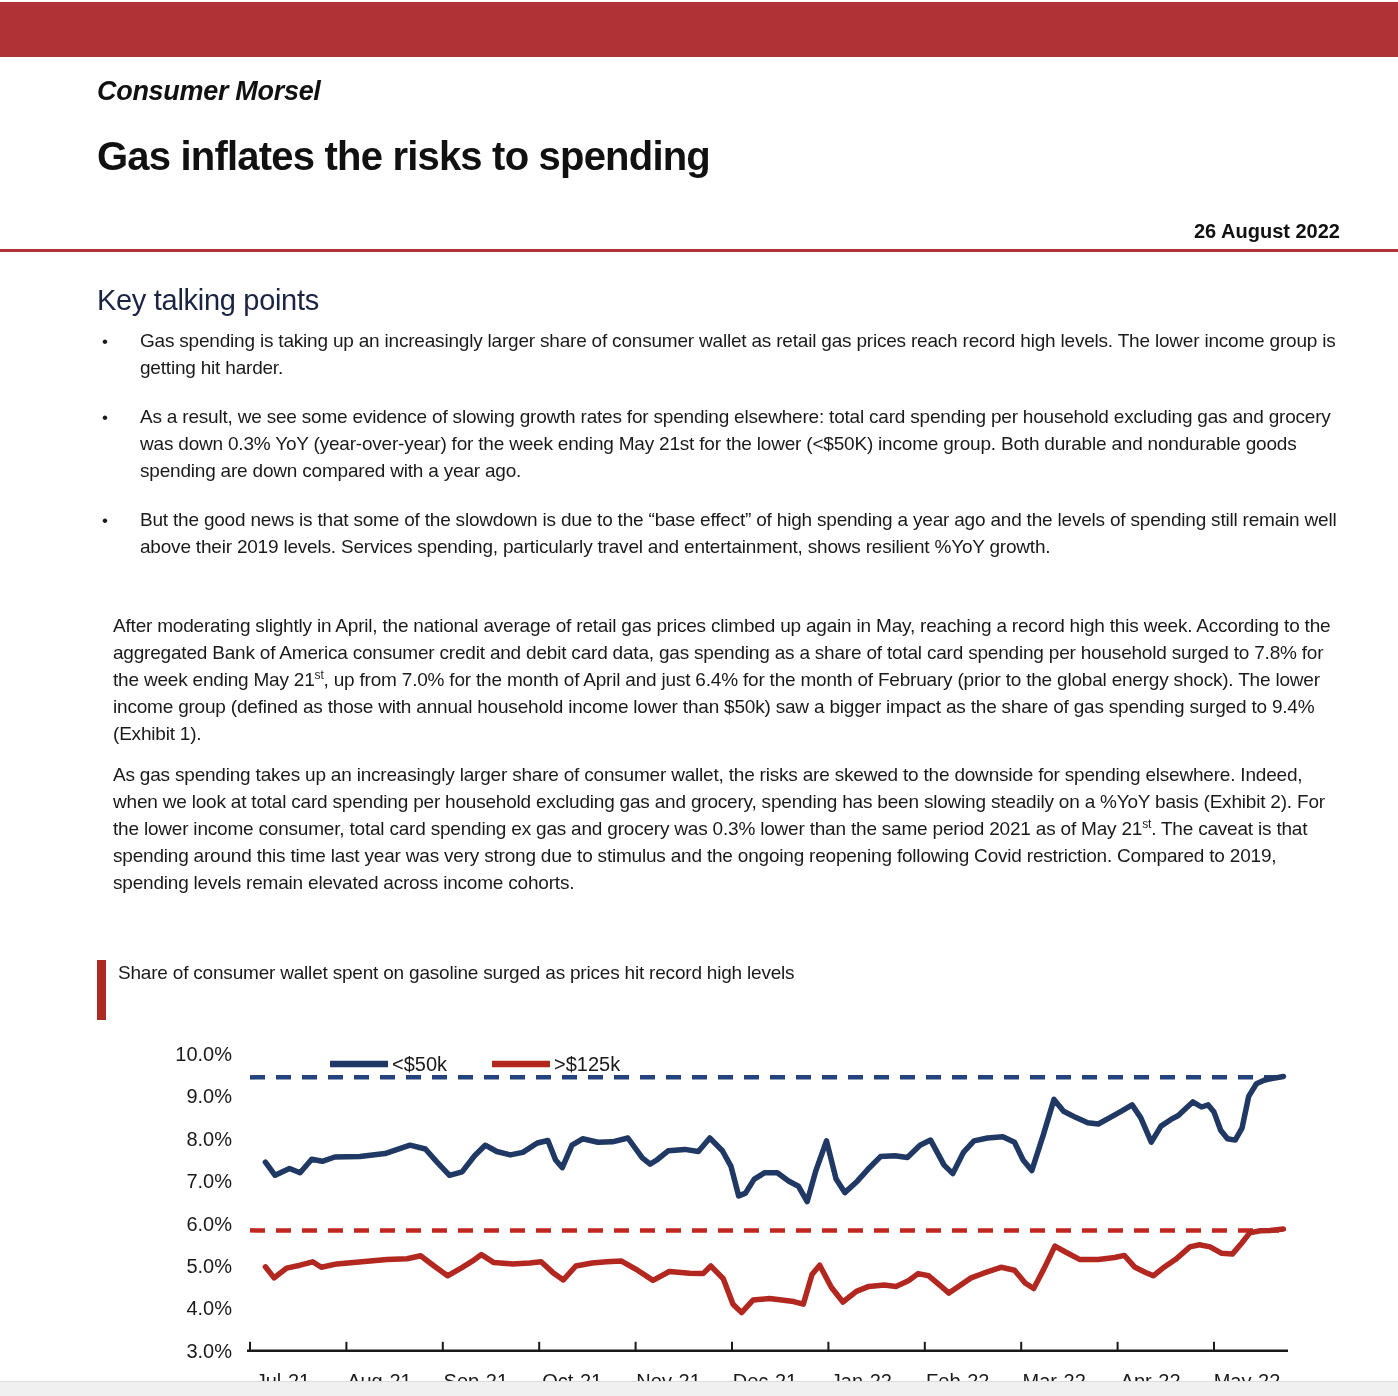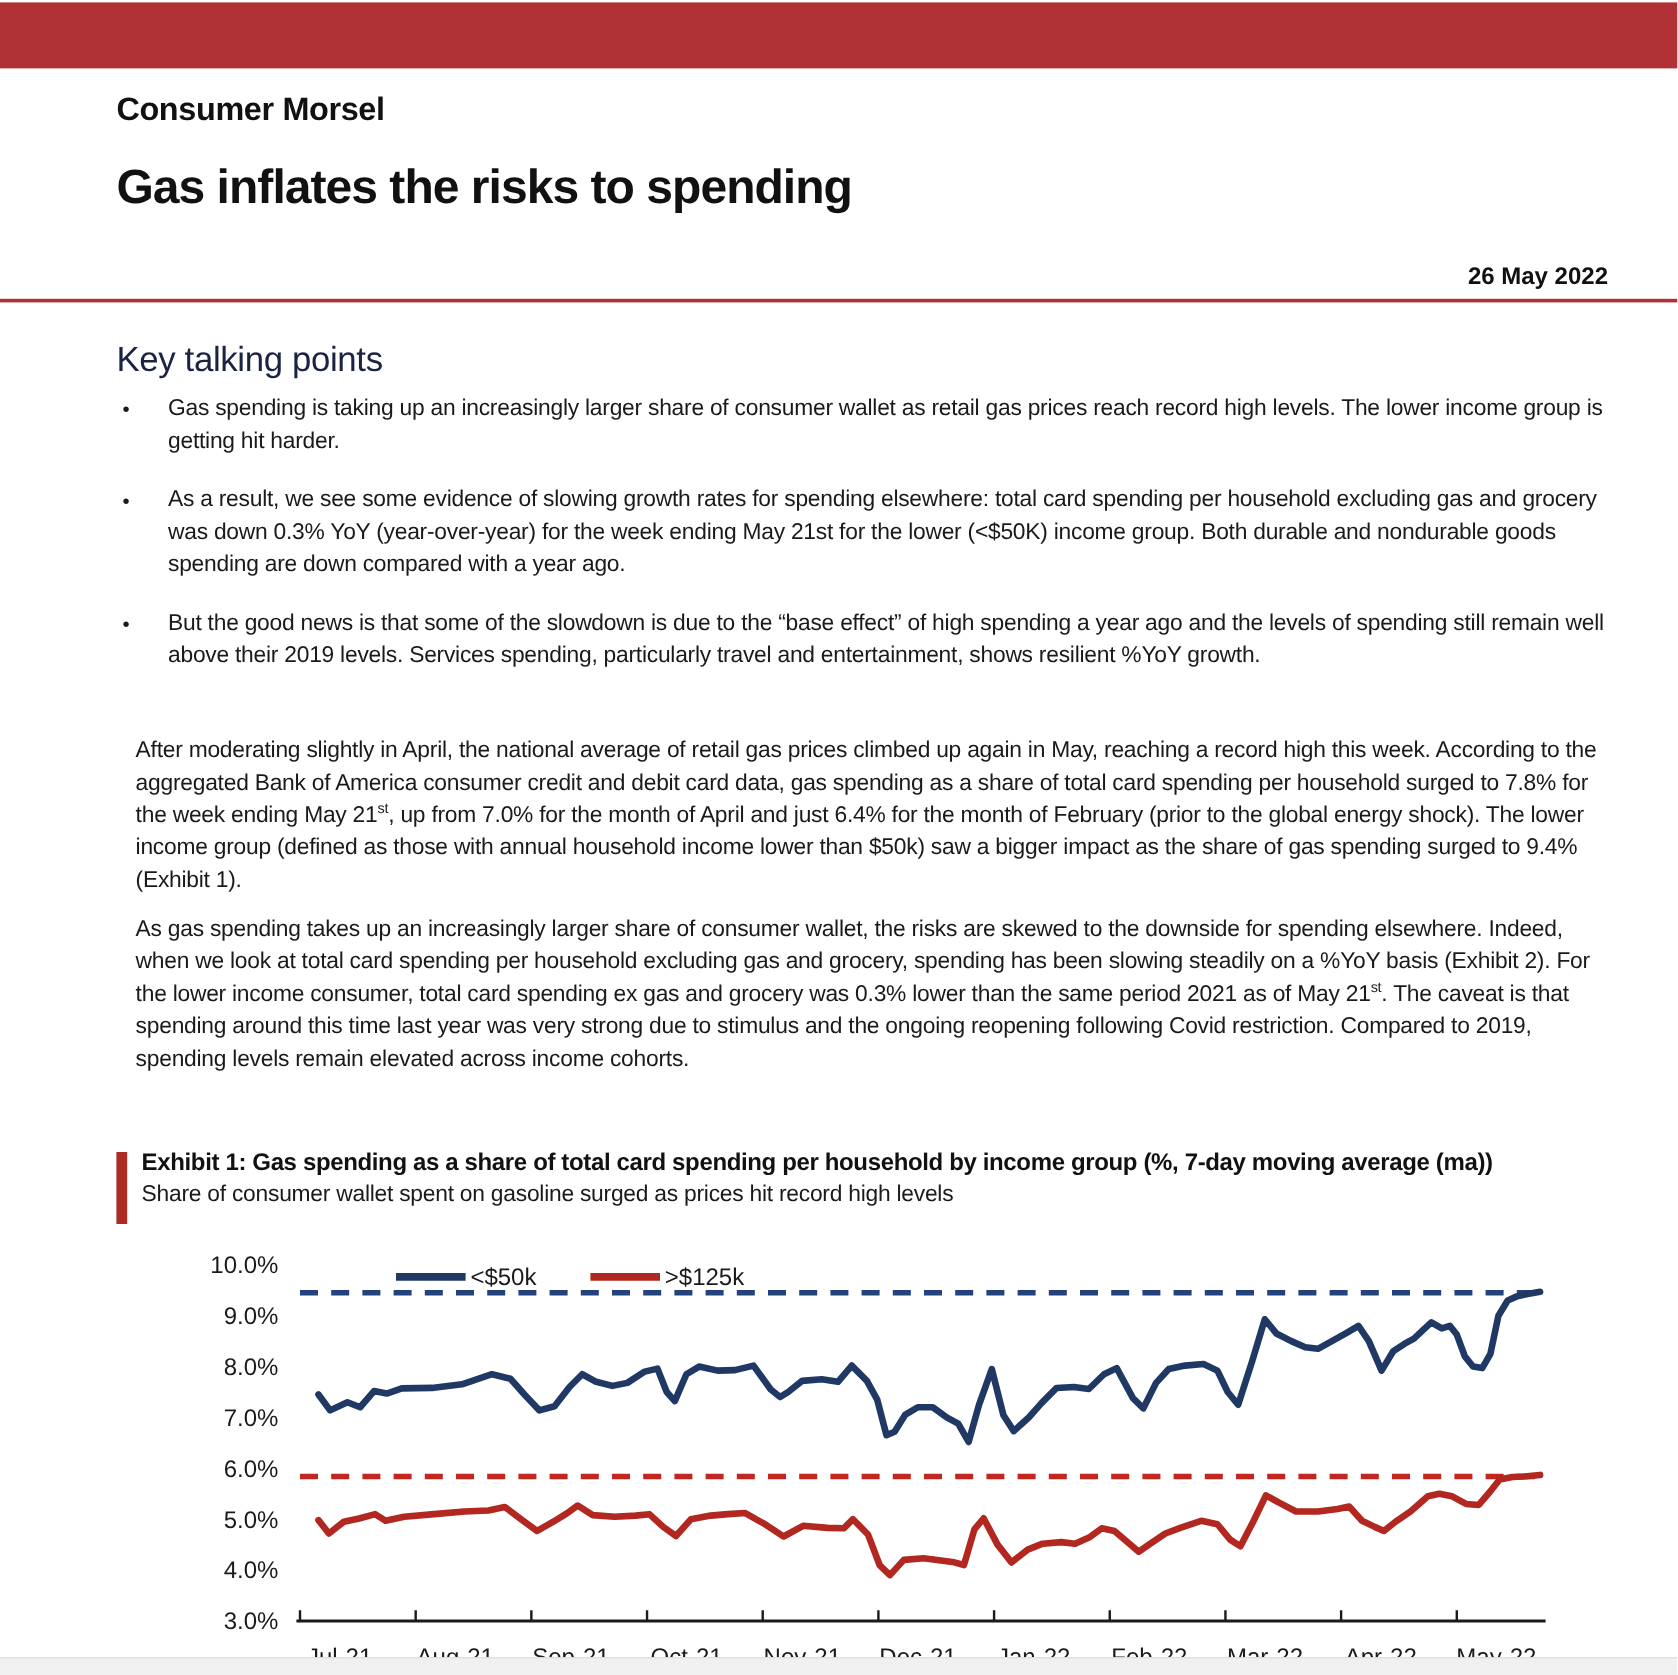--- a/index.html
+++ b/index.html
@@ -1,19 +1,19 @@
 <!DOCTYPE html>
 <html><head>
 <meta charset="utf-8">
 <style>
   html,body{margin:0;padding:0;background:#fff;}
   .page{position:relative;width:1398px;height:1396px;overflow:hidden;background:#ffffff;
         font-family:"Liberation Sans",sans-serif;color:#1a1a1a;}
   .banner{position:absolute;top:2px;left:0;width:100%;height:55px;background:#b03237;}
-  .kicker{position:absolute;left:97px;top:76px;font-size:27px;font-weight:bold;color:#111;letter-spacing:-0.3px;}
+  .kicker{position:absolute;left:97px;top:76px;font-size:27px;font-weight:bold;color:#111;letter-spacing:-0.3px;font-style:italic;}
   .doc-title{position:absolute;left:97px;top:134px;font-size:40px;font-weight:bold;color:#111;letter-spacing:-0.8px;}
   .doc-date{position:absolute;right:58px;top:220px;font-size:20px;font-weight:bold;color:#111;}
   .rule{position:absolute;left:0;right:0;top:249px;border-top:3px solid #b03237;}
   .section{position:absolute;left:97px;right:60px;}
   .sec-heading{font-size:29px;font-weight:normal;color:#1a2342;letter-spacing:-0.3px;margin:0 0 10px 0;}
   .body-text{font-size:19px;line-height:27px;letter-spacing:-0.2px;color:#1a1a1a;}
   .bullets{margin:6px 0 0 0;padding:0;list-style:none;}
   .bullets li{position:relative;padding-left:43px;margin-bottom:22px;}
   .bullets .dot{position:absolute;left:5px;top:1px;font-size:17px;color:#1a1a1a;}
   .pain-body p{margin:0 0 14px 0;padding-left:16px;}
@@ -30,21 +30,21 @@
 <body>
 
 <div class="page">
 
   <div class="banner"></div>
 
   <div class="kicker">Consumer Morsel</div>
 
   <div class="doc-title">Gas inflates the risks to spending</div>
 
-  <div class="doc-date">26 May 2022</div>
+  <div class="doc-date">26 August 2022</div>
 
   <div class="rule"></div>
 
   <div class="section" style="top:284px;">
     <h2 class="sec-heading">Key talking points</h2>
     <ul class="bullets body-text">
       <li>
         <span class="dot">•</span>
         <span>Gas spending is taking up an increasingly larger share of consumer wallet as retail gas prices reach record high levels. The lower income group is getting hit harder.</span>
       </li>
@@ -62,21 +62,20 @@
   <div class="section" style="top:612px;">
     <div class="pain-body body-text">
       <p><span>After moderating slightly in April, the national average of retail gas prices climbed up again in May, reaching a record high this week. According to the aggregated Bank of America consumer credit and debit card data, gas spending as a share of total card spending per household surged to 7.8% for the week ending May 21</span><sup>st</sup><span>, up from 7.0% for the month of April and just 6.4% for the month of February (prior to the global energy shock). The lower income group (defined as those with annual household income lower than $50k) saw a bigger impact as the share of gas spending surged to 9.4% (Exhibit 1).</span></p>
       <p><span>As gas spending takes up an increasingly larger share of consumer wallet, the risks are skewed to the downside for spending elsewhere. Indeed, when we look at total card spending per household excluding gas and grocery, spending has been slowing steadily on a %YoY basis (Exhibit 2). For the lower income consumer, total card spending ex gas and grocery was 0.3% lower than the same period 2021 as of May 21</span><sup>st</sup><span>. The caveat is that spending around this time last year was very strong due to stimulus and the ongoing reopening following Covid restriction. Compared to 2019, spending levels remain elevated across income cohorts.</span></p>
     </div>
   </div>
 
   <div class="exhibit">
     <div class="ex-bar"></div>
     <div class="ex-text">
-      <p class="ex-title">Exhibit 1: Gas spending as a share of total card spending per household by income group (%, 7-day moving average (ma))</p>
       <p class="ex-subtitle">Share of consumer wallet spent on gasoline surged as prices hit record high levels</p>
     </div>
   </div>
 
   <div class="chart-wrap">
     <svg id="chart-svg" width="1398" height="370" viewBox="0 0 1398 370">
         <text x="232" y="19" text-anchor="end" font-size="20" fill="#1a1a1a" font-family="&quot;Liberation Sans&quot;,sans-serif">10.0%</text>
         <text x="232" y="61.4" text-anchor="end" font-size="20" fill="#1a1a1a" font-family="&quot;Liberation Sans&quot;,sans-serif">9.0%</text>
         <text x="232" y="103.8" text-anchor="end" font-size="20" fill="#1a1a1a" font-family="&quot;Liberation Sans&quot;,sans-serif">8.0%</text>
         <text x="232" y="146.2" text-anchor="end" font-size="20" fill="#1a1a1a" font-family="&quot;Liberation Sans&quot;,sans-serif">7.0%</text>

